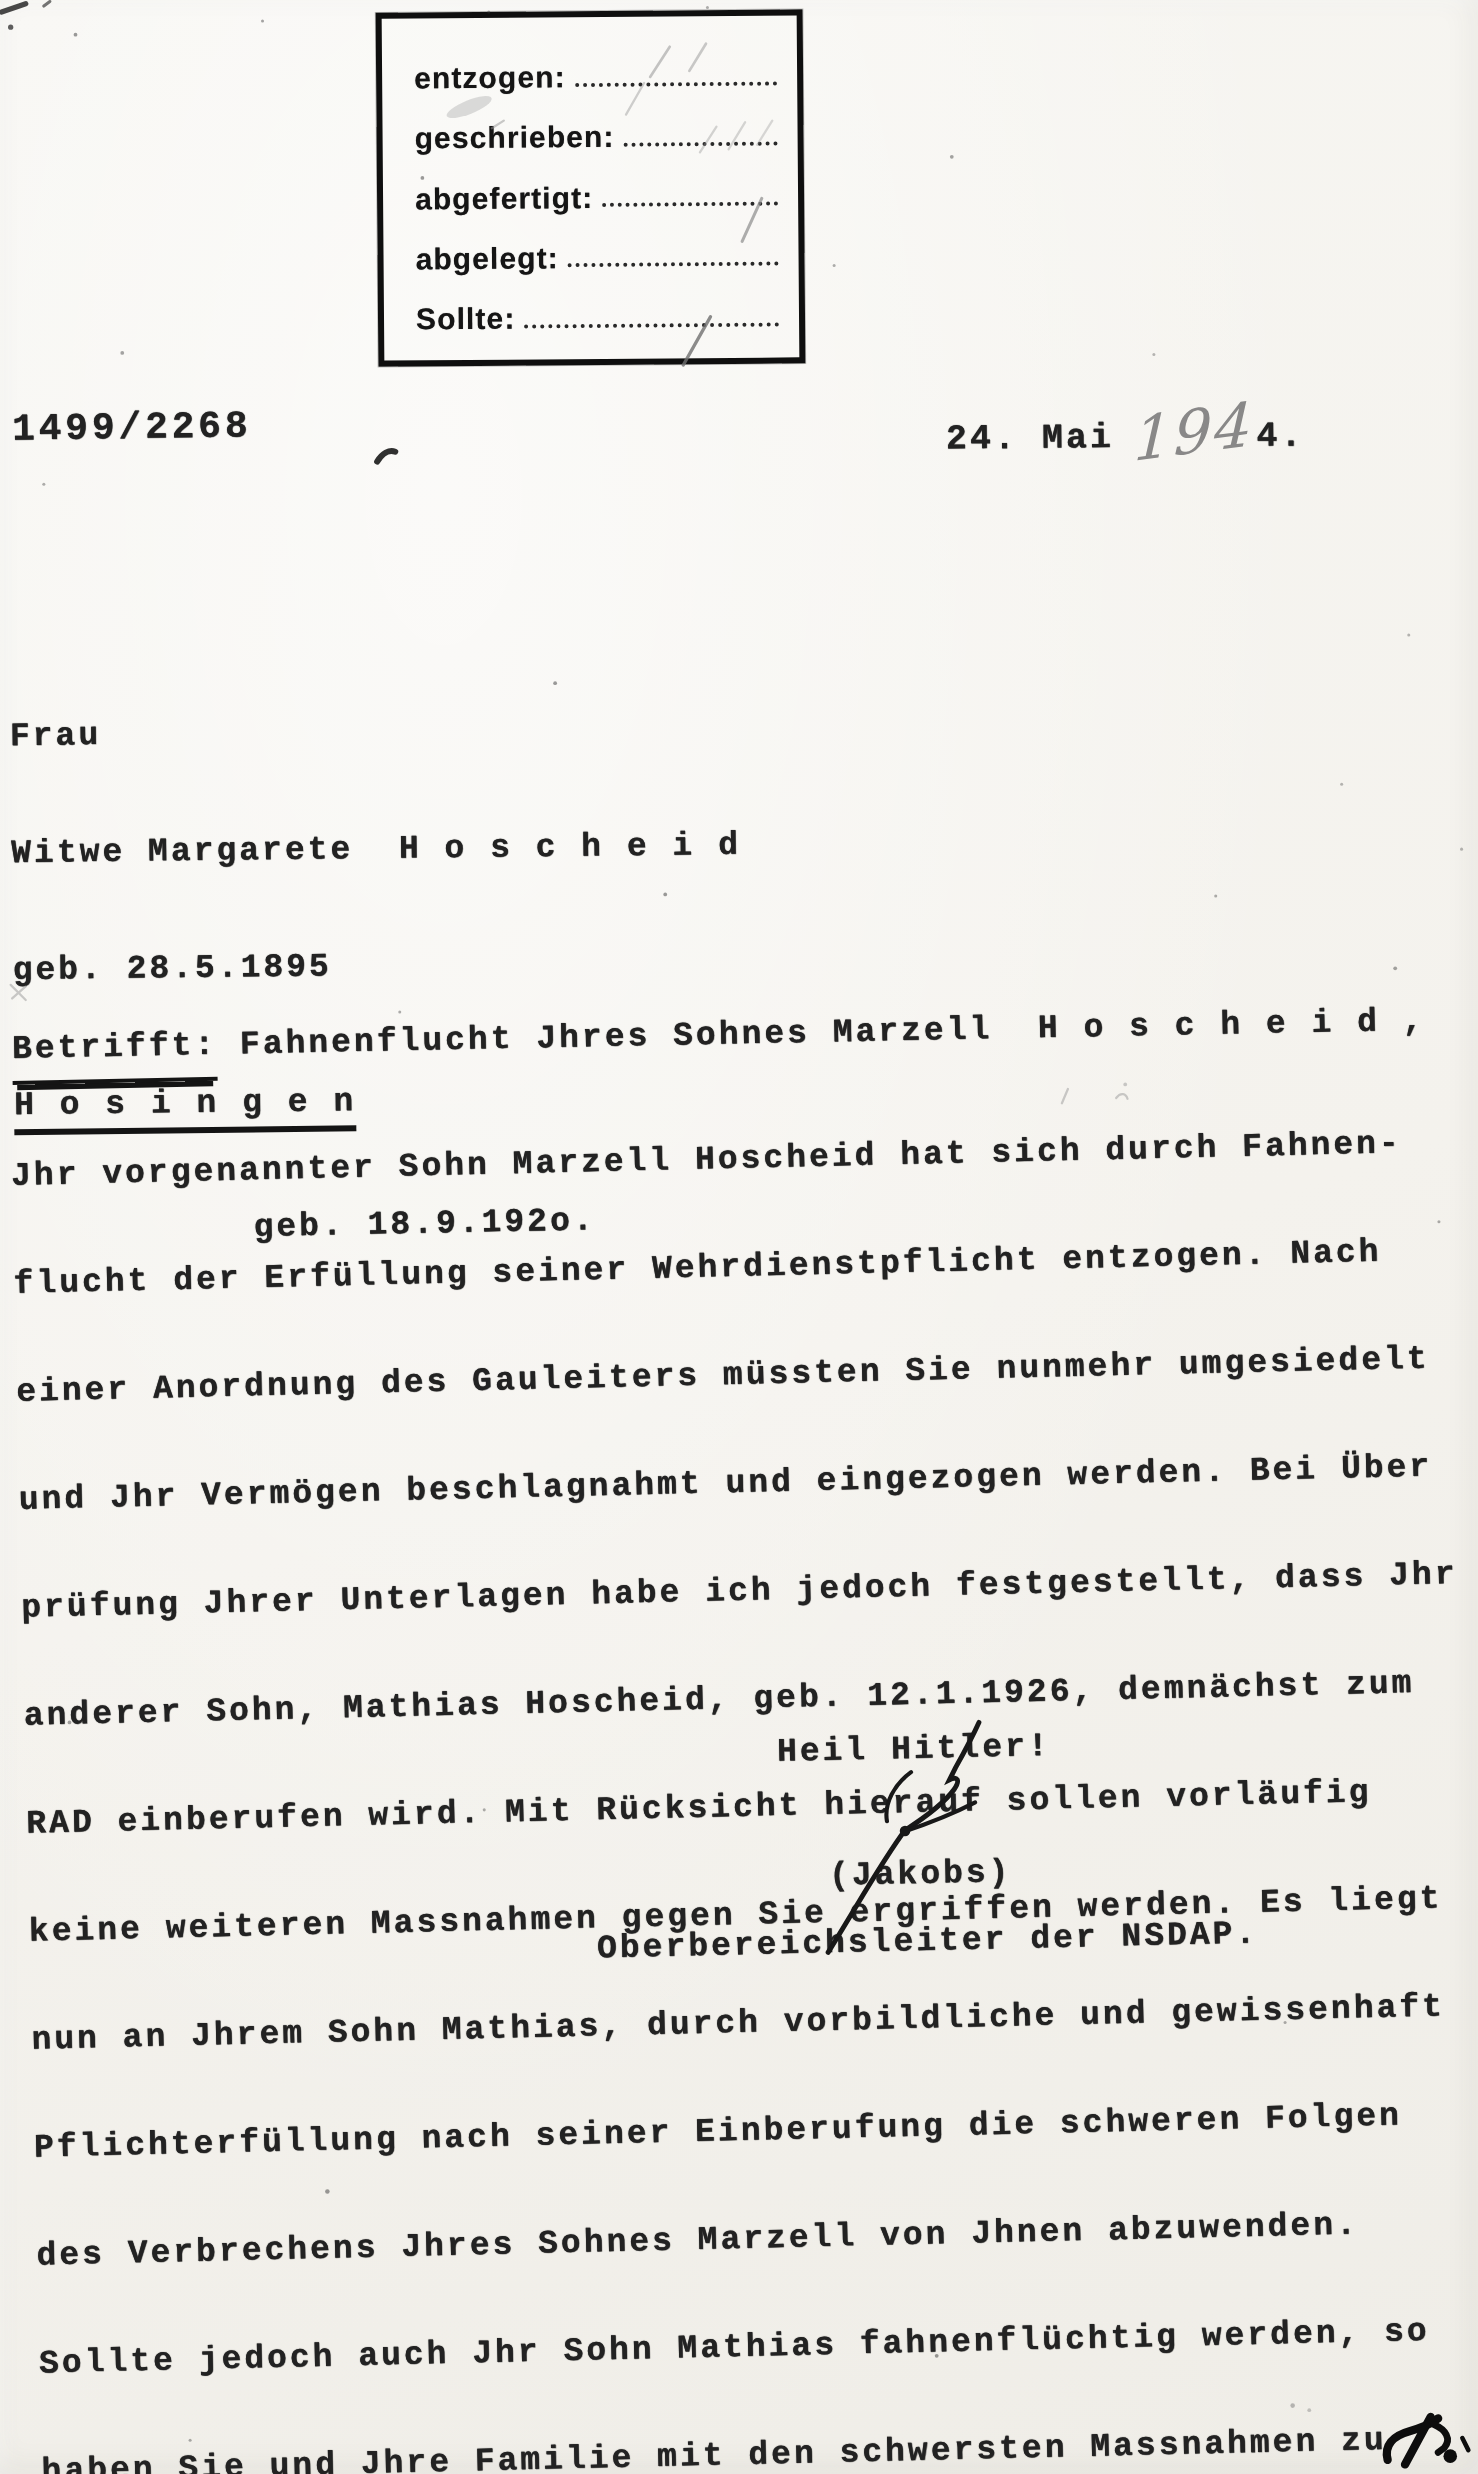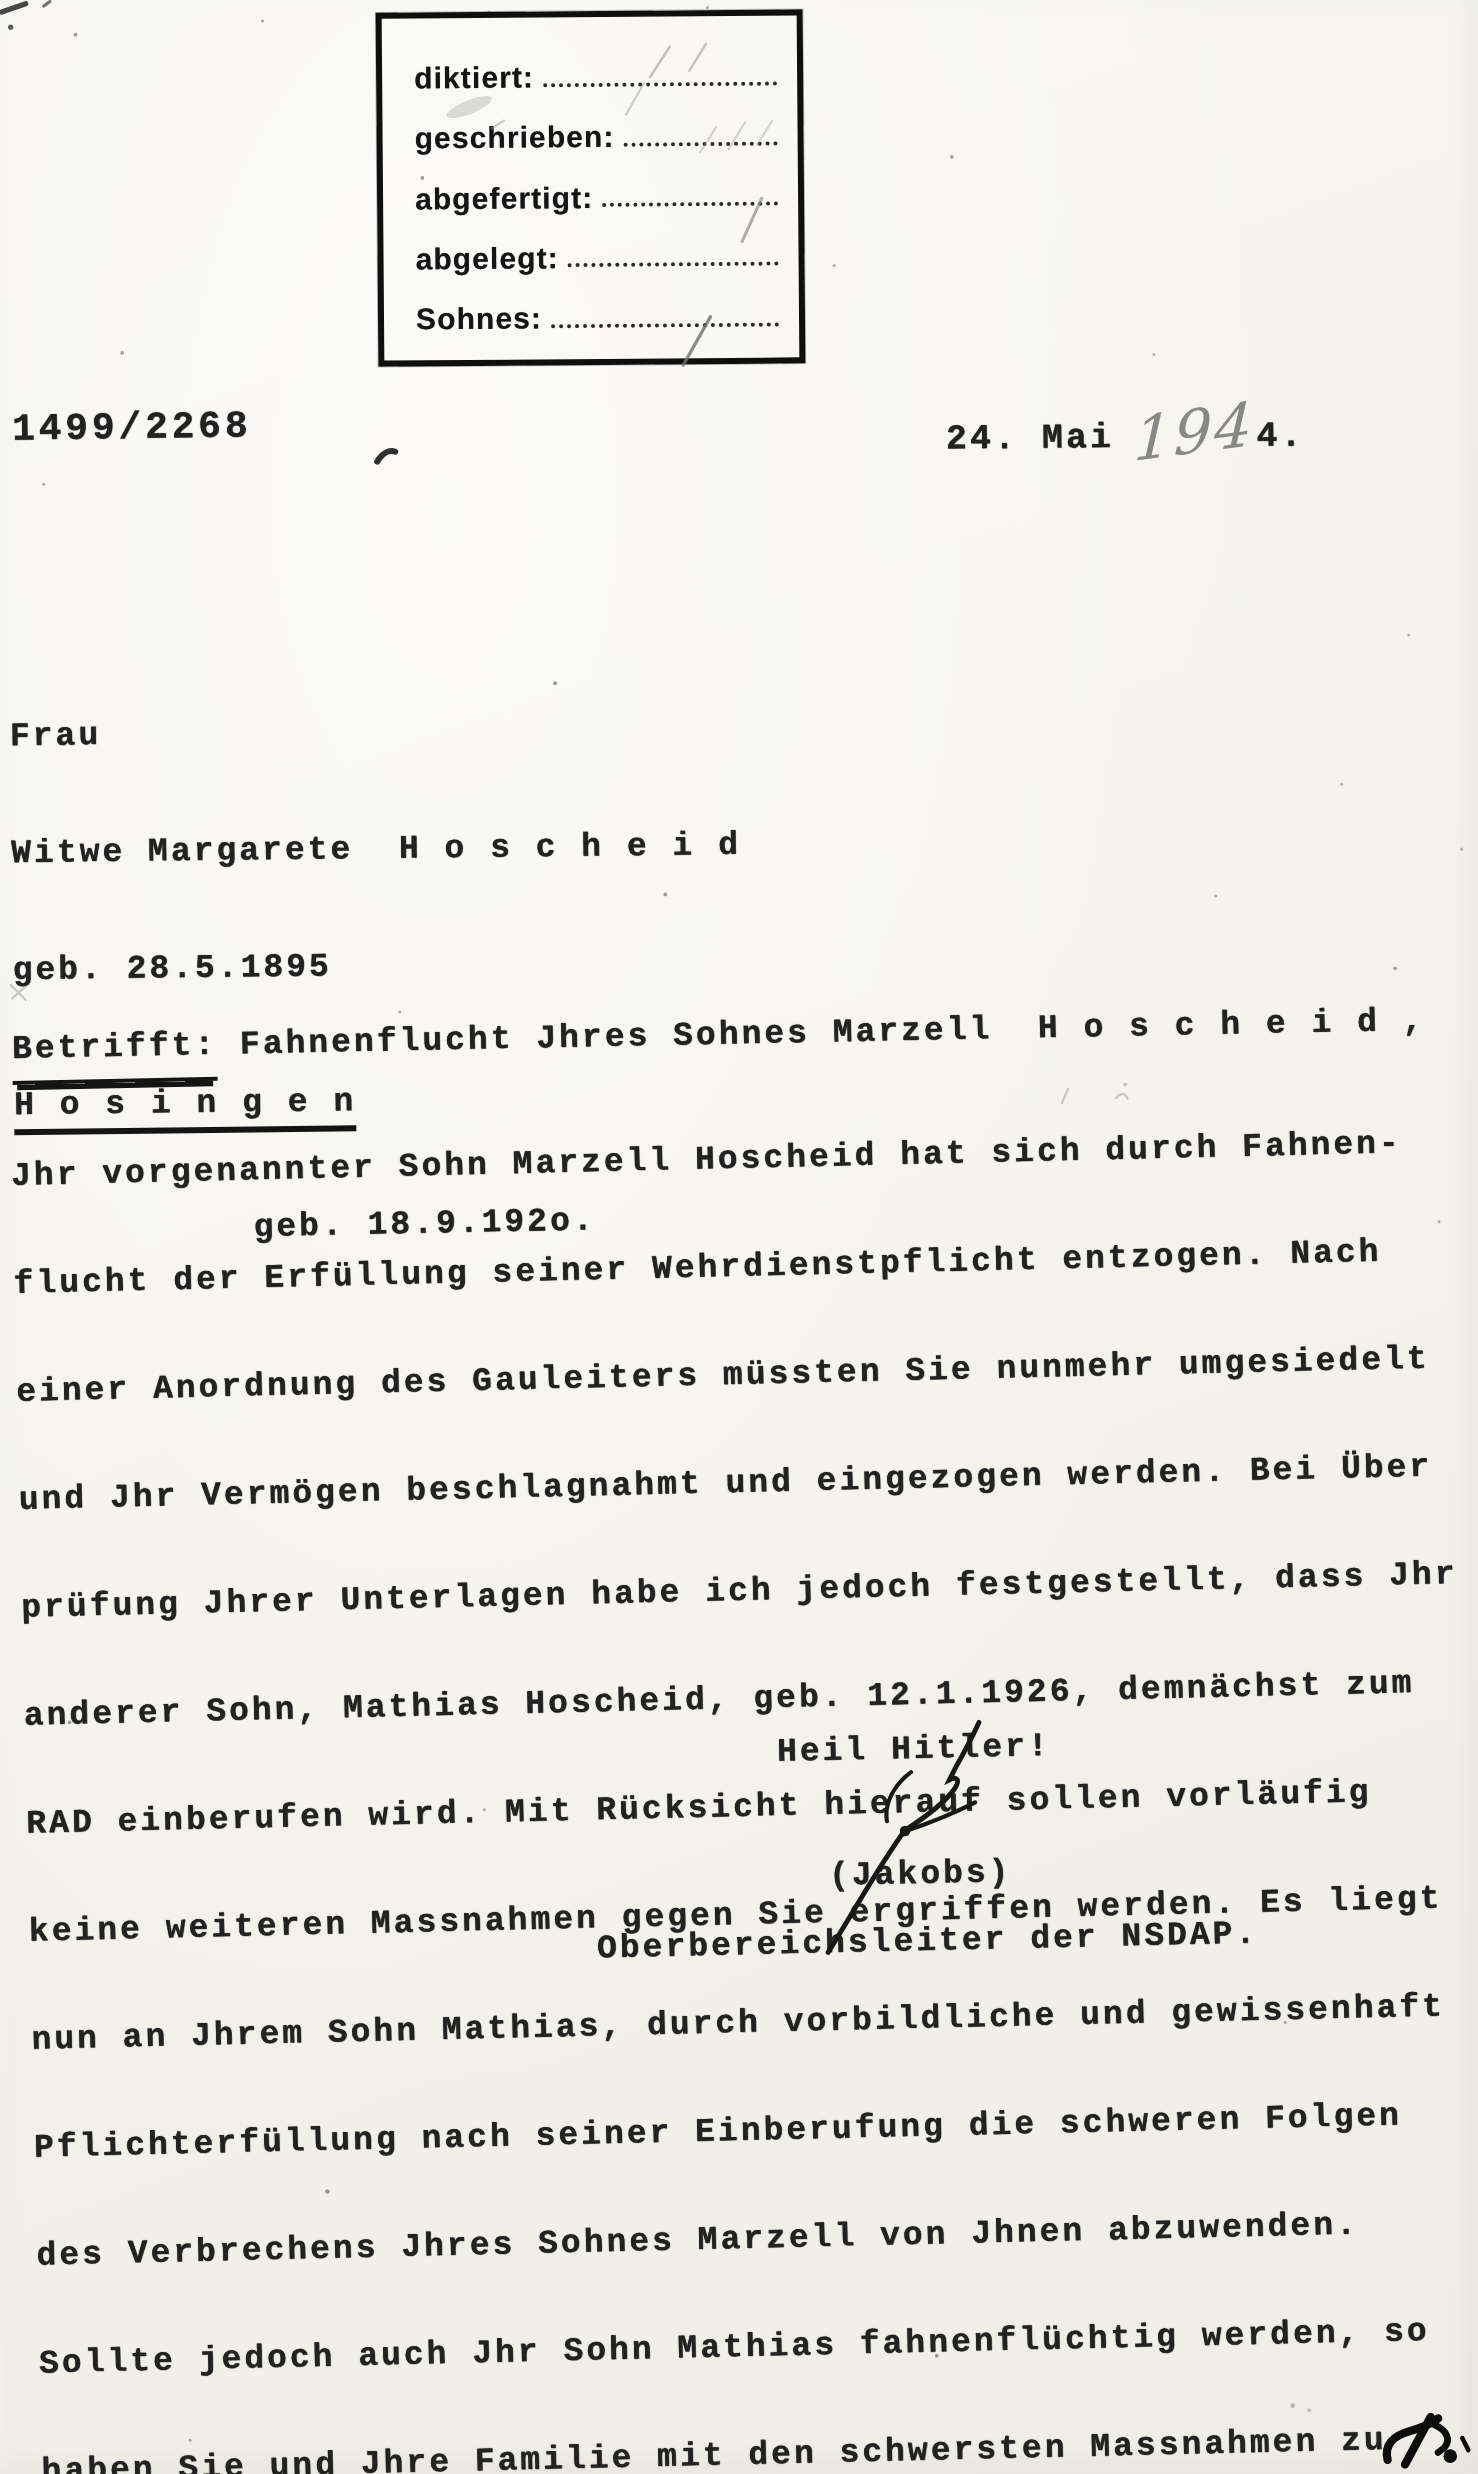--- a/index.html
+++ b/index.html
@@ -113,37 +113,37 @@
     pointer-events:none;
   }
 </style>
 </head>
 <body>
 
 <div class="page">
 
   <div class="stamp-box">
     <div class="stamp-row">
-      <span class="stamp-label">diktiert:</span>
+      <span class="stamp-label">entzogen:</span>
       <div class="stamp-leader"></div>
     </div>
     <div class="stamp-row">
       <span class="stamp-label">geschrieben:</span>
       <div class="stamp-leader"></div>
     </div>
     <div class="stamp-row">
       <span class="stamp-label">abgefertigt:</span>
       <div class="stamp-leader"></div>
     </div>
     <div class="stamp-row">
       <span class="stamp-label">abgelegt:</span>
       <div class="stamp-leader"></div>
     </div>
     <div class="stamp-row">
-      <span class="stamp-label">Sohnes:</span>
+      <span class="stamp-label">Sollte:</span>
       <div class="stamp-leader"></div>
     </div>
   </div>
 
   <div class="ref-number typed">1499/2268</div>
 
   <div class="date-line"><span class="typed">24. Mai</span><span class="hand-year">194</span><span class="typed date-digit">4.</span></div>
 
   <div class="recipient typed">
     <div>Frau</div>

